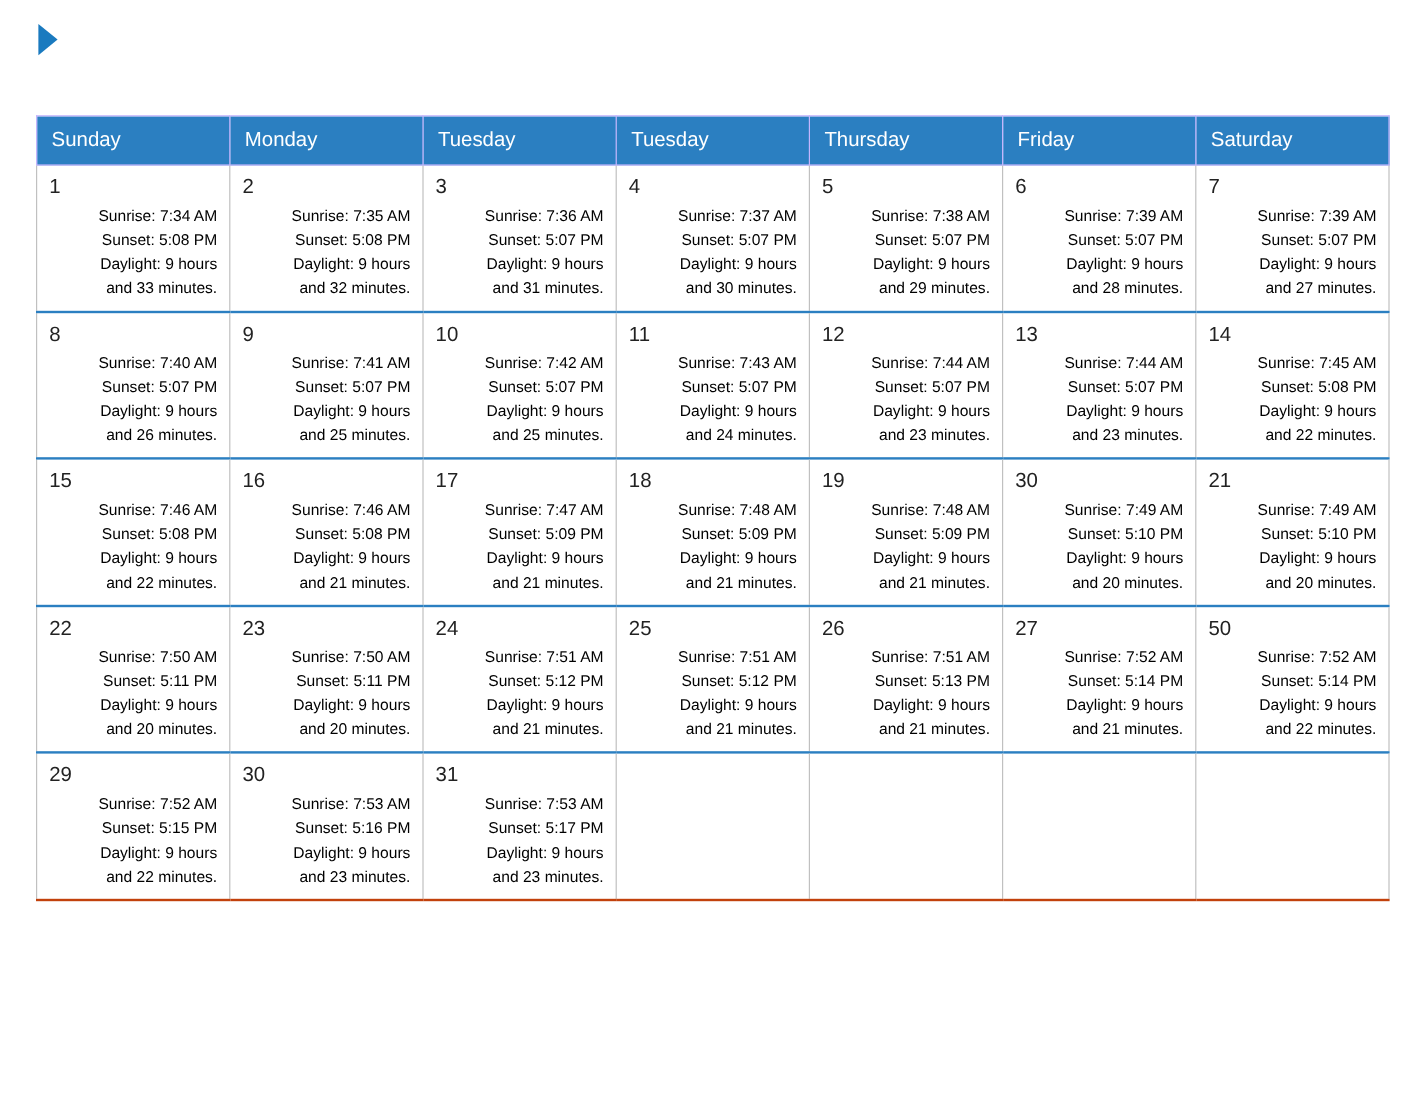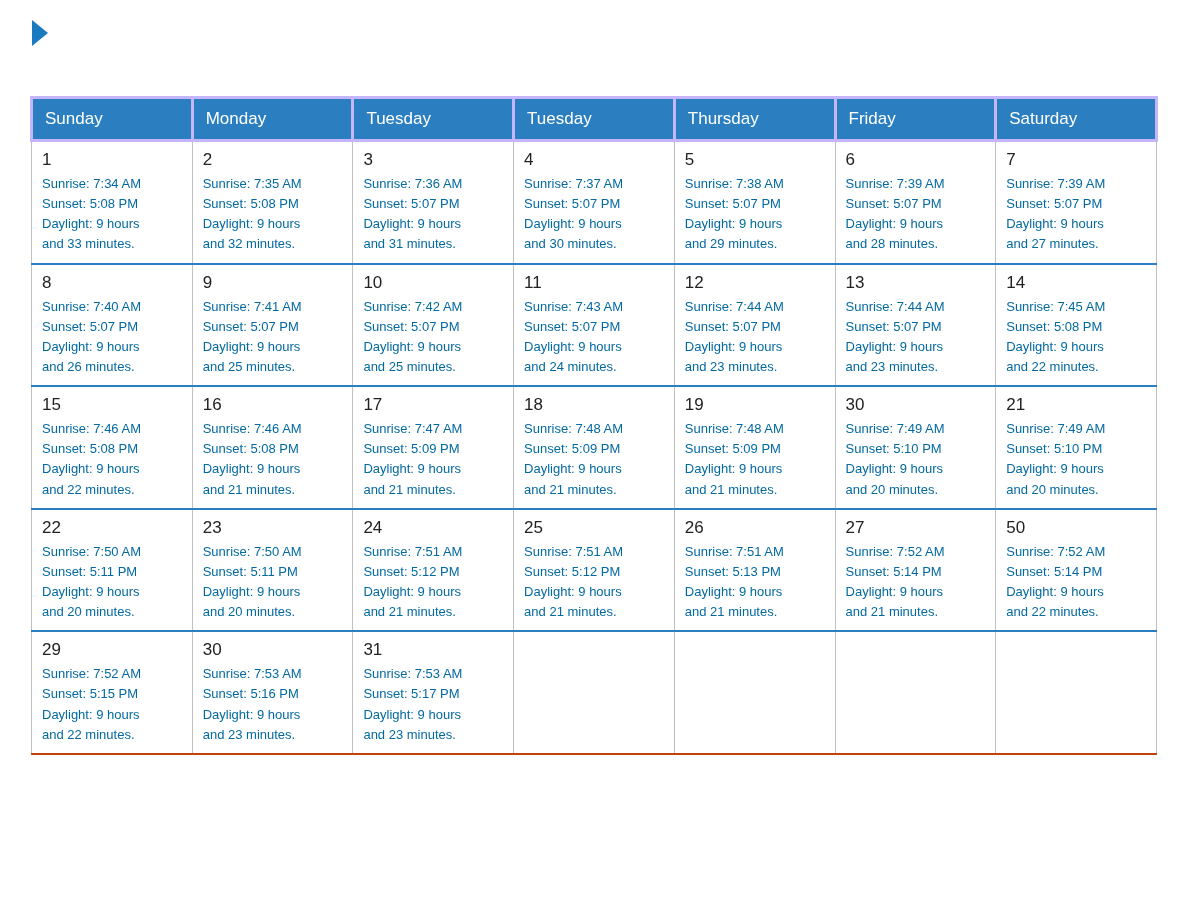--- a/index.html
+++ b/index.html
@@ -36,21 +36,21 @@
       border-collapse: collapse;
       table-layout: fixed;
     }
     .calendar-table th {
       background-color: #2b7fc1;
       color: #ffffff;
       font-size: 17px;
       font-weight: normal;
       padding: 10px 12px;
       text-align: left;
-      border: 3px solid #c4b5fd;
+      border: 1px solid #c4b5fd;
     }
     .calendar-table td {
       vertical-align: top;
       border: 1px solid #c0c0c0;
       padding: 8px 10px;
       background: #ffffff;
       min-height: 100px;
     }
     .calendar-table tr td {
       border-bottom: 2px solid #c2410c;
@@ -60,22 +60,23 @@
     }
     .day-number {
       font-size: 17px;
       color: #222;
       font-weight: normal;
       display: block;
       margin-bottom: 4px;
     }
     .day-info {
       font-size: 13px;
-      color: #0369a1;
+      color: #000000;
       line-height: 1.55;
+      text-align: right;
     }
     .empty-cell {
       background: #ffffff;
     }
     .logo-wrapper {
       display: flex;
       flex-direction: column;
     }
     .logo-row1 {
       display: flex;

